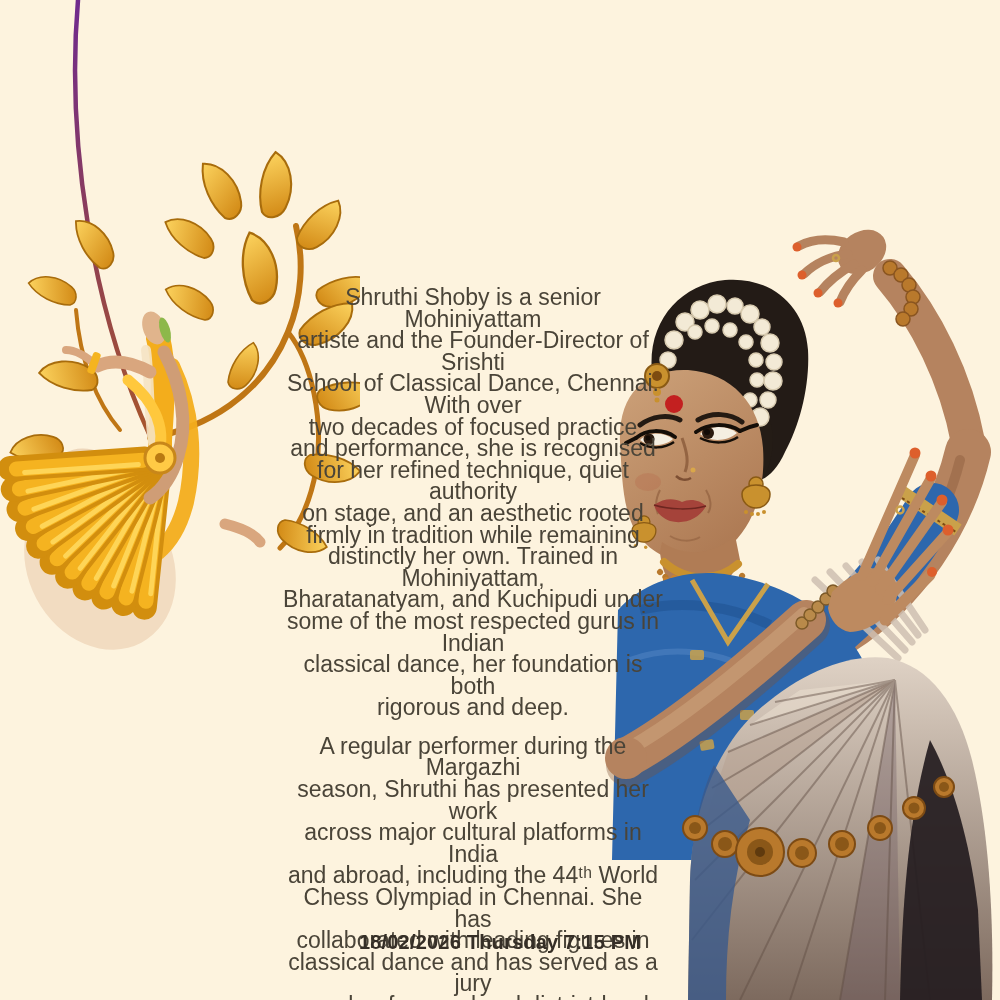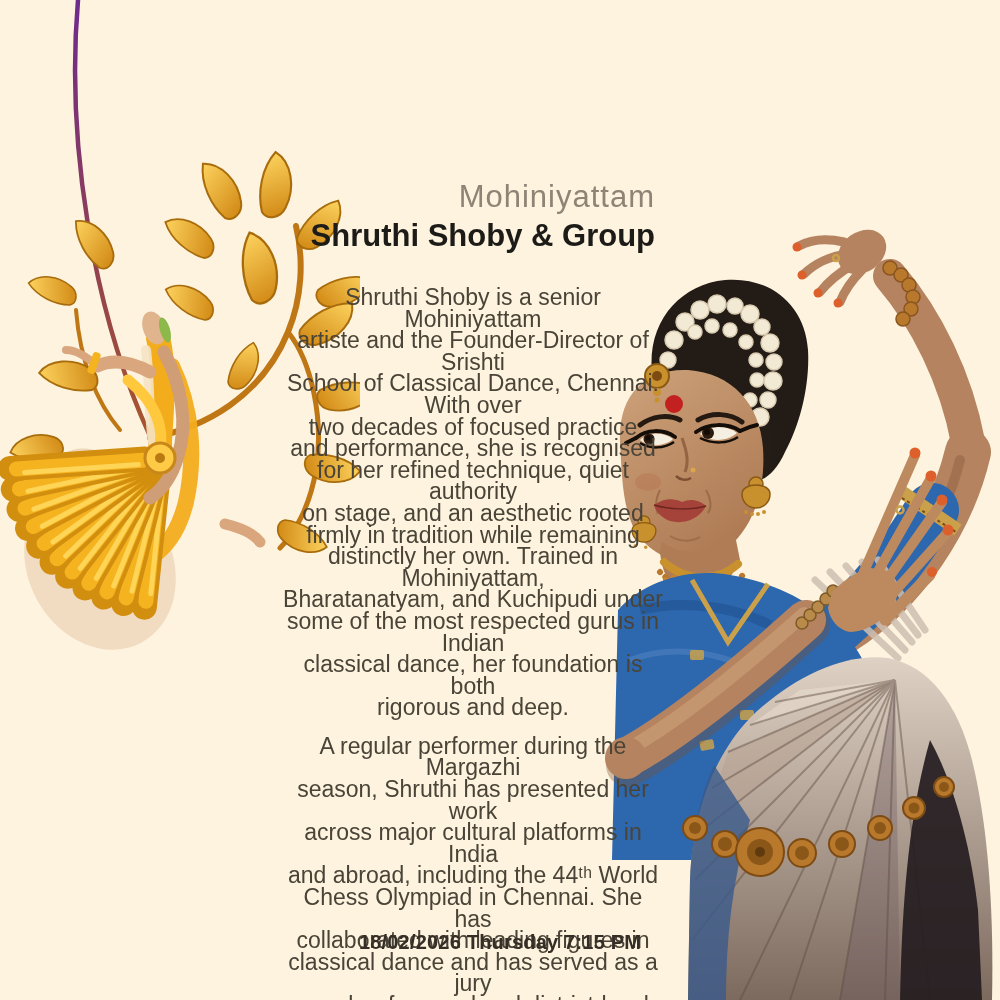--- a/index.html
+++ b/index.html
@@ -358,24 +358,20 @@
       <path d="M 285 440 L 330 395" stroke="#bd8a60" stroke-width="11" stroke-linecap="round"></path>
       <circle cx="315" cy="273" r="5.5" fill="#dd5f2c"></circle>
         <circle cx="331" cy="296" r="5.5" fill="#dd5f2c"></circle>
       <circle cx="342" cy="320" r="5.5" fill="#dd5f2c"></circle>
         <circle cx="348" cy="350" r="5.5" fill="#dd5f2c"></circle>
       <circle cx="332" cy="392" r="5" fill="#dd5f2c"></circle>
       <circle cx="300" cy="330" r="3.5" fill="none" stroke="#caa14a" stroke-width="2.5"></circle>
     </g>
   </svg>
 
-  <div class="header">
-    <div class="dance-form">Mohiniyattam</div>
-    <div class="performer">Shruthi Shoby &amp; Group</div>
-  </div>
 
   <div class="bio">
     <p class="para">Shruthi Shoby is a senior Mohiniyattam
 artiste and the Founder-Director of Srishti
 School of Classical Dance, Chennai. With over
 two decades of focused practice
 and performance, she is recognised
 for her refined technique, quiet authority
 on stage, and an aesthetic rooted
 firmly in tradition while remaining

